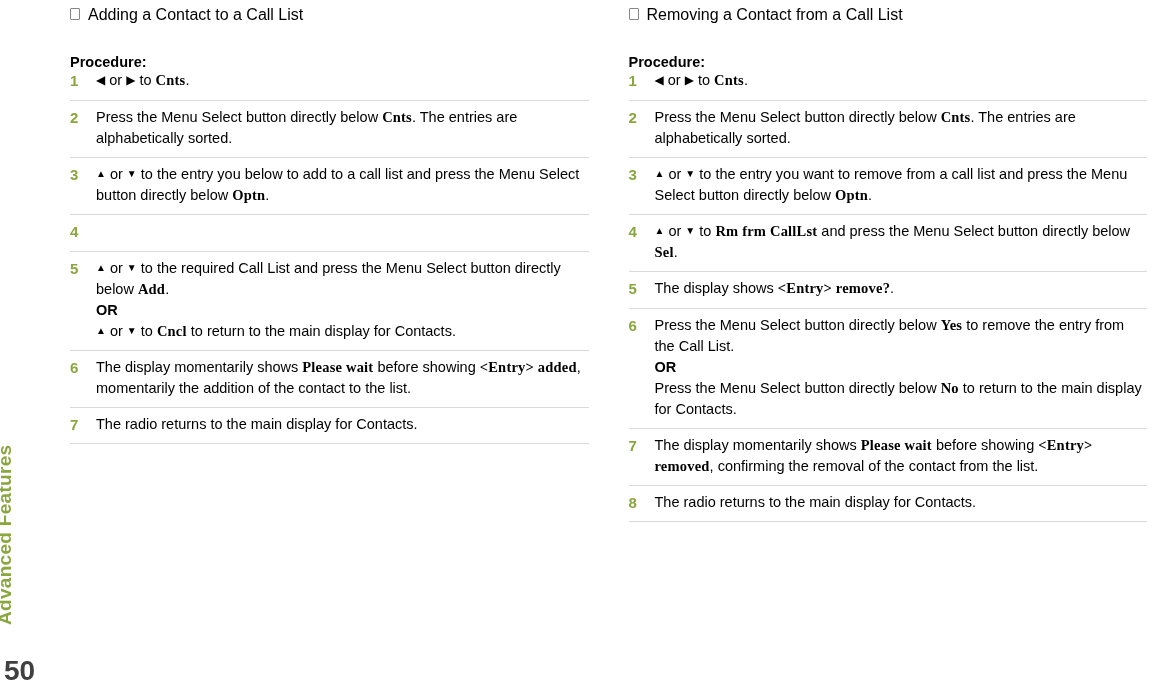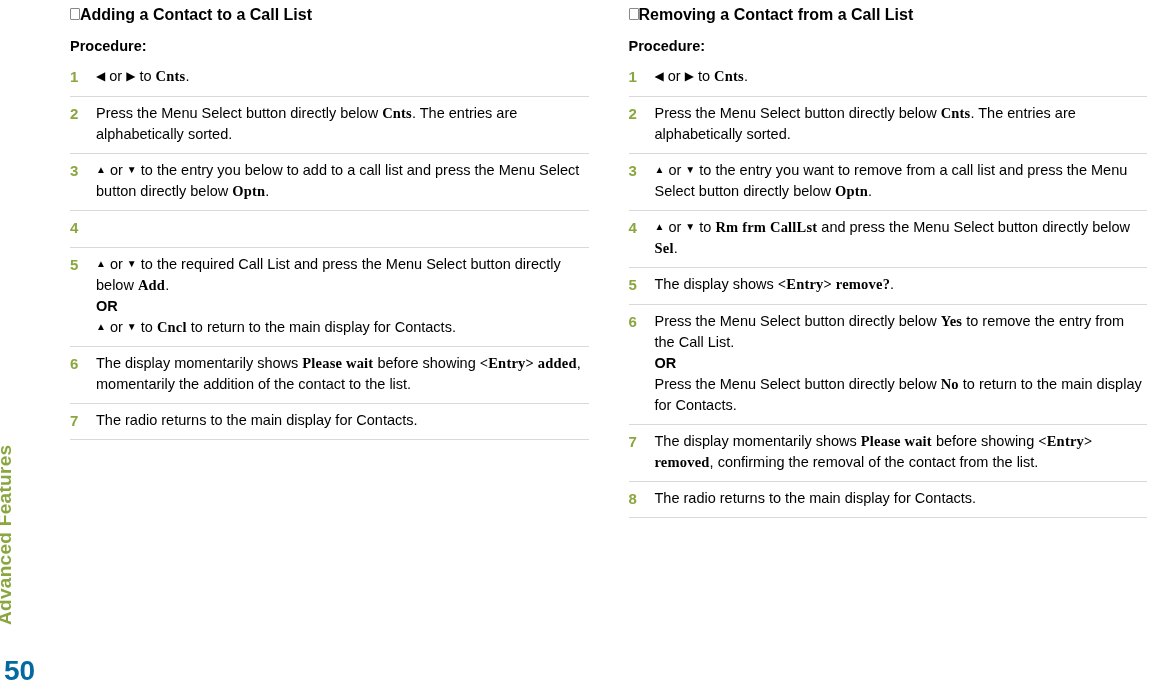--- a/index.html
+++ b/index.html
@@ -30,54 +30,55 @@
     color: #8aa63f;
     font-weight: bold;
     font-size: 19px;
     white-space: nowrap;
     letter-spacing: 0.3px;
   }
   .page-number {
     position: absolute;
     left: 4px;
     bottom: 8px;
-    color: #0369a1;
+    color: #404040;
     font-weight: bold;
     font-size: 28px;
   }
   .content {
     flex: 1;
     display: flex;
     gap: 40px;
     padding: 6px 20px 10px 10px;
   }
   .col {
     flex: 1;
     min-width: 0;
   }
   .col-title {
-    font-weight: bold;
+    font-weight: normal;
     font-size: 16px;
-    margin-bottom: 14px;
+    margin-bottom: 30px;
     display: flex;
     align-items: flex-start;
+    gap: 8px;
   }
   .doc-icon {
     display: inline-block;
     width: 10px;
     height: 12px;
     border: 1px solid #888;
     border-radius: 1px;
     margin-top: 2px;
     flex-shrink: 0;
   }
   .procedure-label {
     font-weight: bold;
     font-size: 14.5px;
-    margin-bottom: 12px;
+    margin-bottom: 0;
   }
   .steps {
     list-style: none;
   }
   .step {
     display: flex;
     align-items: flex-start;
     padding: 6px 0 8px 0;
     border-bottom: 1px solid #d9d9d9;
     line-height: 1.45;

